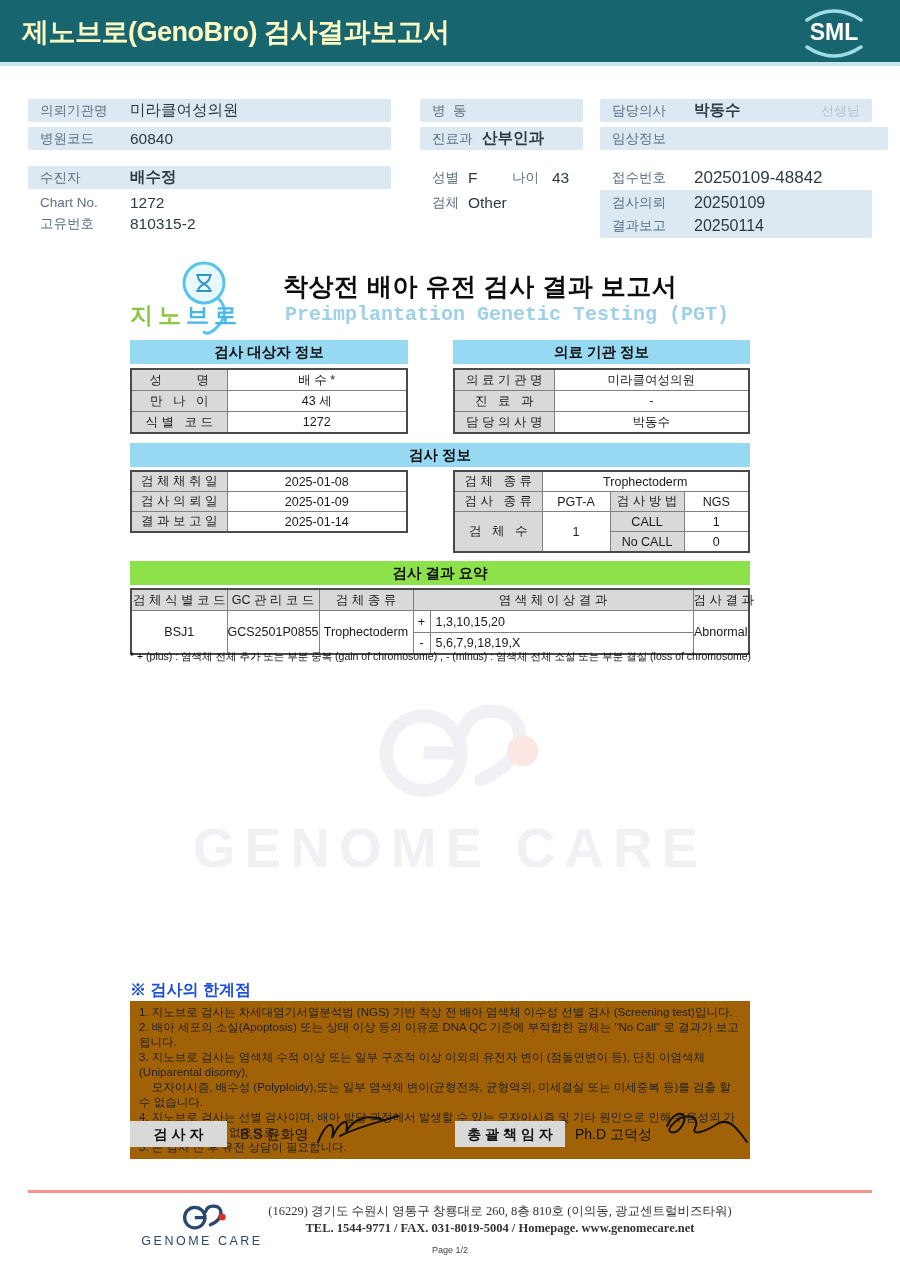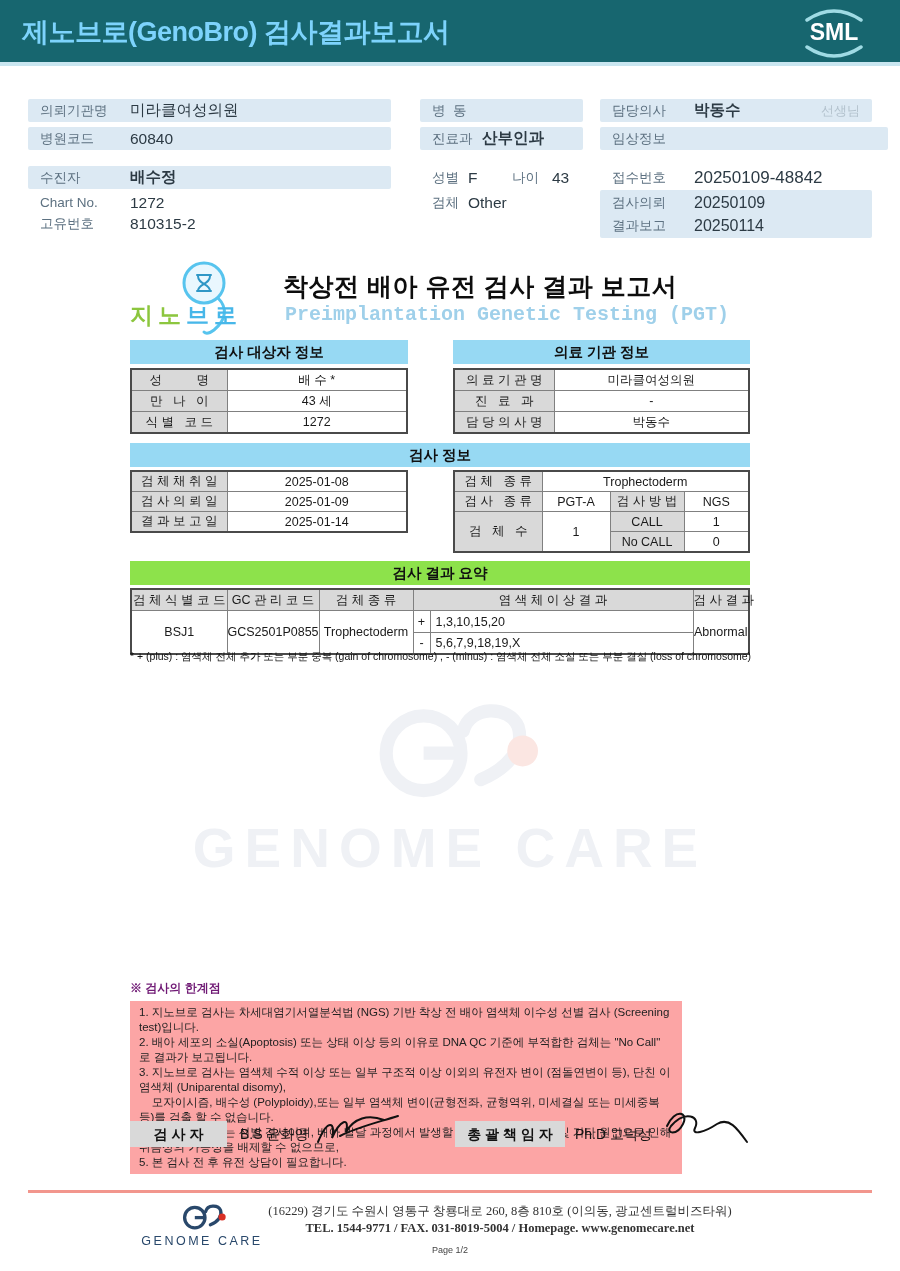--- a/index.html
+++ b/index.html
@@ -2,21 +2,21 @@
 <html><head>
 <meta charset="utf-8">
 <style>
   html,body { margin:0; padding:0; background:#ffffff; }
   .page { position:relative; width:900px; height:1271px; background:#ffffff; overflow:hidden;
           font-family:"Liberation Sans", sans-serif; color:#222; }
 
   
   .header { position:absolute; left:0; top:0; width:900px; height:66px; box-sizing:border-box;
             background:#17666f; border-bottom:4px solid #c9e6f0; }
-  .header-title { position:absolute; left:22px; top:14px; color:#7dd3fc; font-size:27px; font-weight:bold; letter-spacing:-0.5px; }
+  .header-title { position:absolute; left:22px; top:14px; color:#fef9c3; font-size:27px; font-weight:bold; letter-spacing:-0.5px; }
   .sml { position:absolute; right:30px; top:5px; }
 
   
   .inf { position:absolute; display:flex; align-items:center; box-sizing:border-box; padding:0 12px; height:23px; }
   .inf.bar { background:#dce9f3; border-radius:2px; }
   .inf .l { color:#5d7181; font-size:13.5px; flex:0 0 auto; white-space:pre; }
   .inf .v { color:#2c3a44; font-size:15.5px; white-space:pre; }
   .w90 { width:90px; } .w50 { width:50px; } .w82 { width:82px; }
   .b { font-weight:bold; }
   .suffix { margin-left:auto; color:#b3c2cd; font-size:13px; }
@@ -45,23 +45,23 @@
   .cr + .cr { border-top:1px solid #808080; }
   .sign { width:16px; flex:0 0 auto; border-right:1px solid #808080; height:100%; display:flex; align-items:center; justify-content:center; }
   .cval { padding-left:5px; text-align:left; }
   .footnote { position:absolute; left:130px; top:650px; width:640px; font-size:10.5px; color:#111; }
 
   
   .wm { position:absolute; left:0; right:0; top:696px; text-align:center; pointer-events:none; }
   .wm-text { margin-top:6px; font-size:55px; font-weight:bold; color:#eff1f5; letter-spacing:9px; }
 
   
-  .limit-title { position:absolute; left:130px; top:980px; font-size:12px; font-weight:bold; color:#701a75; }
-  .limit-box { position:absolute; left:130px; top:1001px; width:552px; box-sizing:border-box;
-               background:#fca5a5; padding:4px 9px; }
+  .limit-title { position:absolute; left:130px; top:980px; font-size:16px; font-weight:bold; color:#1d4ed8; }
+  .limit-box { position:absolute; left:130px; top:1001px; width:620px; box-sizing:border-box;
+               background:#a16207; padding:4px 9px; }
   .limit-line { font-size:11.5px; line-height:15px; color:#222; white-space:pre-wrap; }
 
   
   .sig-label { position:absolute; top:1121px; height:26px; line-height:26px; background:#d9d9d9;
                text-align:center; font-weight:bold; font-size:14px; color:#111; }
   .sig-name { position:absolute; top:1126px; font-size:14px; color:#111; }
   .sig-svg { position:absolute; }
 
   
   .footer-line { position:absolute; left:28px; top:1190px; width:844px; height:3px; background:#f2968d; }

